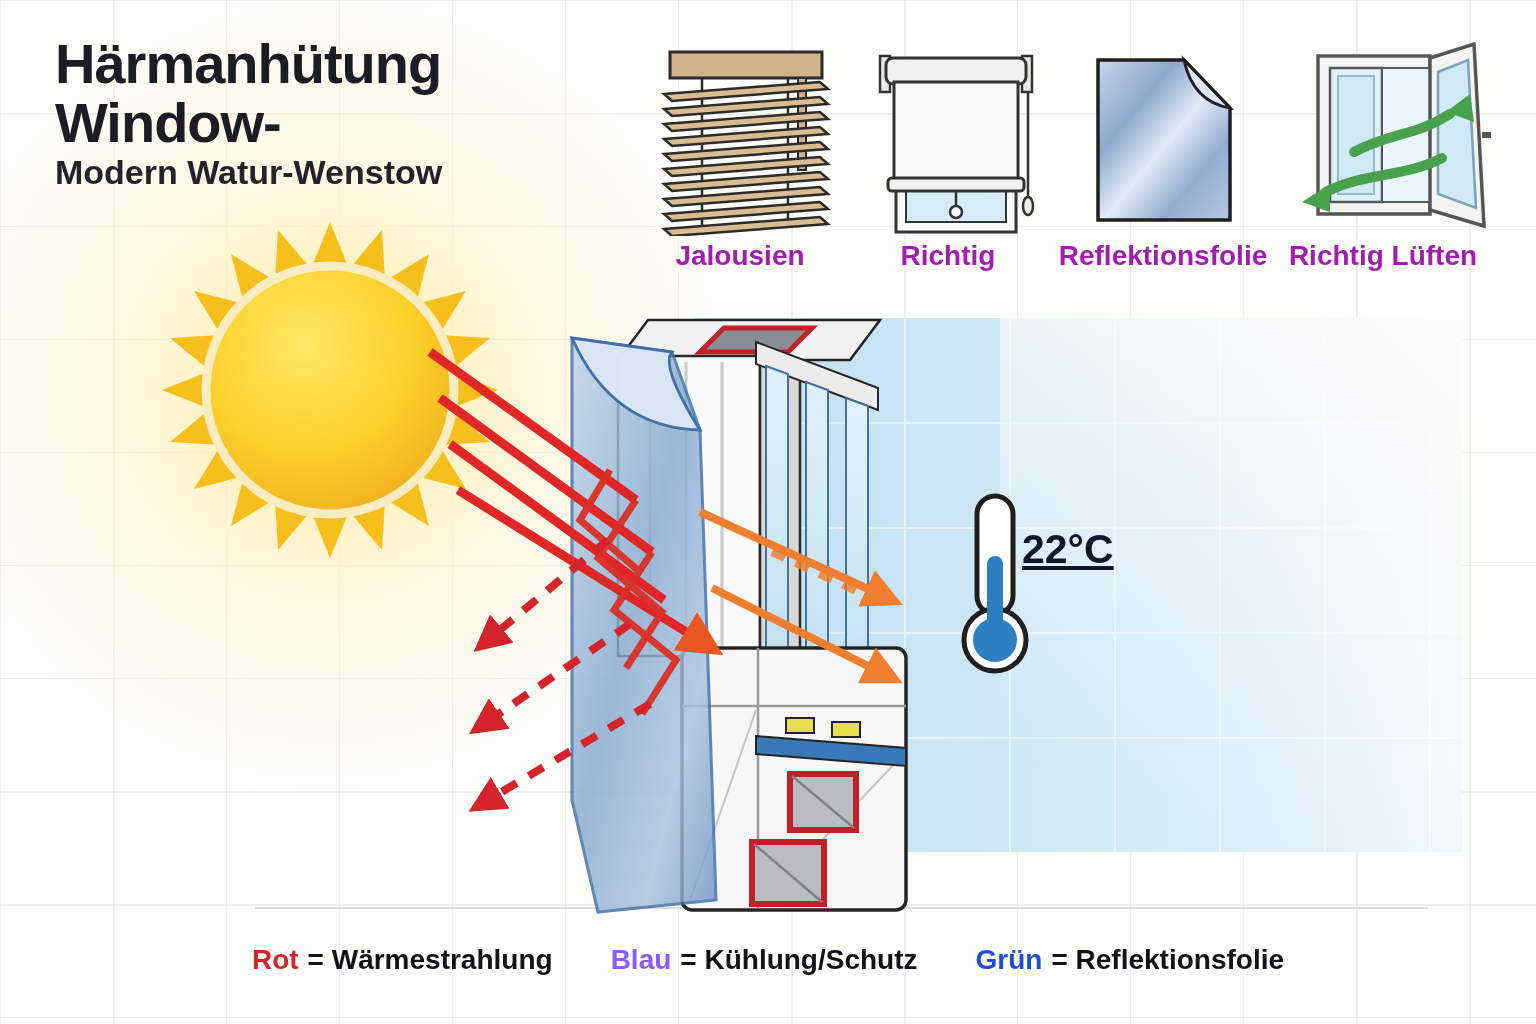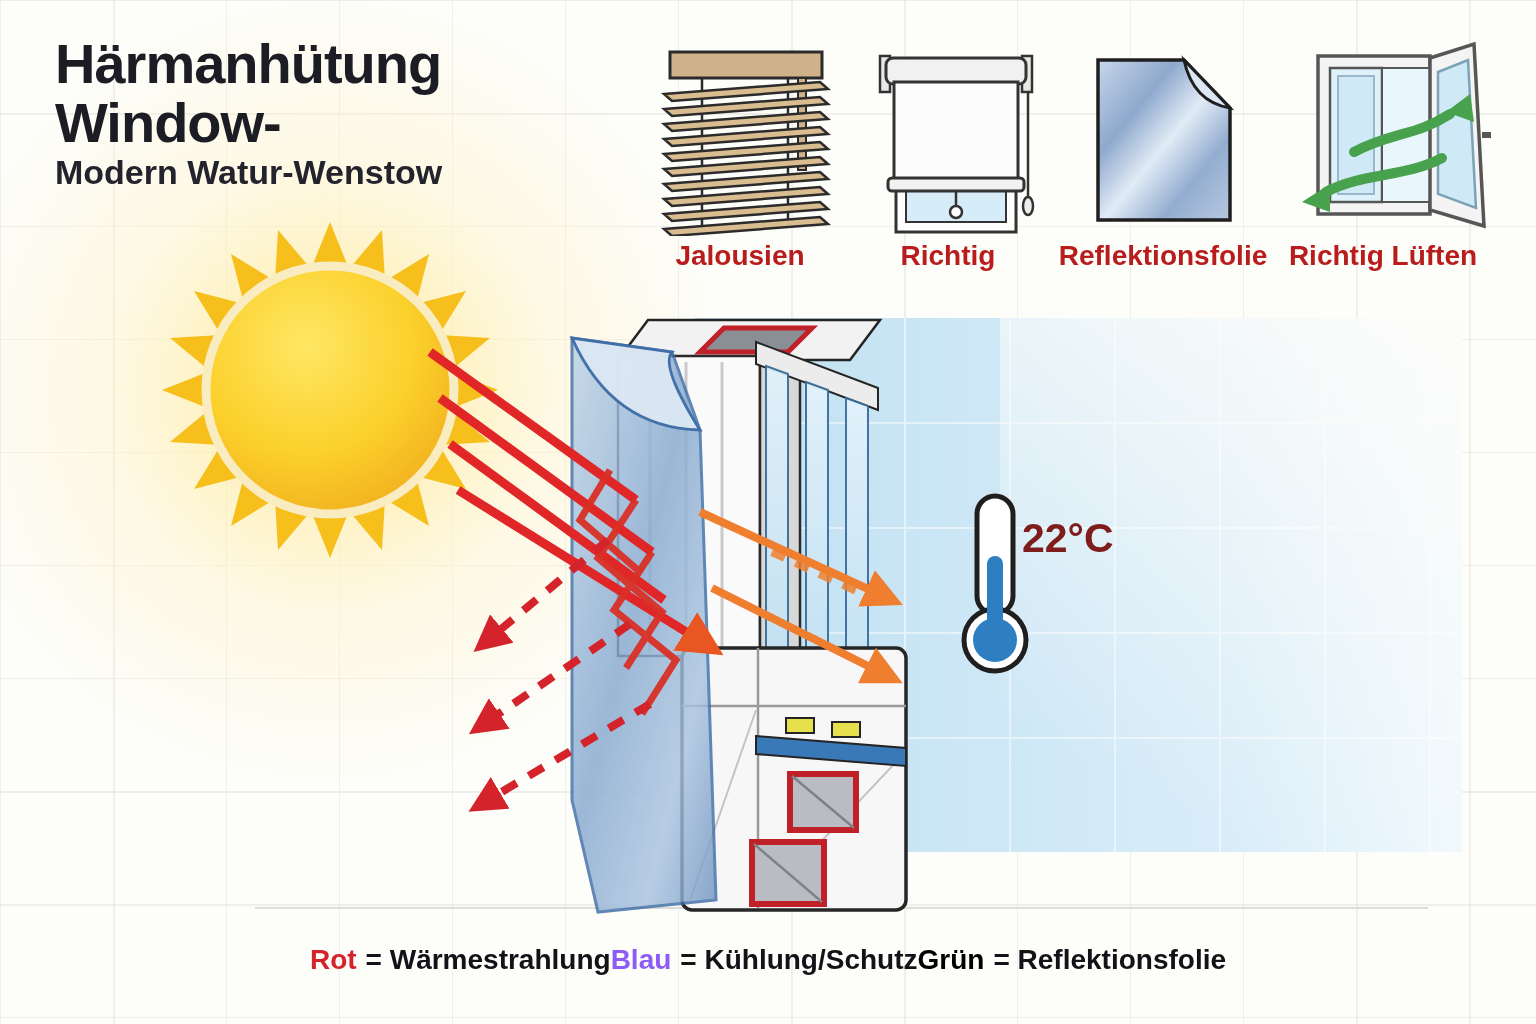--- a/index.html
+++ b/index.html
@@ -11,31 +11,31 @@
       radial-gradient(circle 400px at 330px 390px, rgba(255,231,140,.85), rgba(255,243,200,.45) 55%, rgba(255,249,230,0) 100%),
       repeating-linear-gradient(to right, rgba(205,203,194,.28) 0 1.5px, transparent 1.5px 113px),
       repeating-linear-gradient(to bottom, rgba(205,203,194,.28) 0 1.5px, transparent 1.5px 113px);
   }
   .abs{position:absolute;}
   
   .title{left:55px;top:34px;color:#1c1c24;}
   .title .big{font-size:56px;font-weight:700;line-height:1.06;letter-spacing:-1px;}
   .subtitle{font-size:34px;font-weight:700;color:#23232d;letter-spacing:0;}
   
-  .mlabel{top:240px;text-align:center;font-size:28px;font-weight:700;color:#b91c1c;}
-  
-  .temp{left:1022px;top:515px;font-size:41px;font-weight:700;color:#7f1d1d;}
-  
-  .legend{left:0;right:0;top:944px;display:flex;justify-content:center;
+  .mlabel{top:240px;text-align:center;font-size:28px;font-weight:700;color:#a21caf;}
+  
+  .temp{left:1022px;top:526px;font-size:41px;font-weight:700;color:#0f172a;text-decoration:underline;}
+  
+  .legend{left:0;right:0;top:944px;display:flex;justify-content:center;gap:58px;
           font-size:28px;font-weight:700;color:#121218;}
   .legend-item{white-space:nowrap;}
   .legend .term{margin-right:9px;}
   .legend .t-red{color:#d5232b;}
   .legend .t-blue{color:#8b5cf6;}
-  .legend .t-green{color:#000000;}
+  .legend .t-green{color:#1d4ed8;}
   svg{display:block;}
 </style>
 </head>
 <body>
 
 <svg class="abs" style="left:0;top:0" width="1536" height="1024" viewBox="0 0 1536 1024">
   <defs>
     <radialGradient id="sunBody" cx="40%" cy="32%" r="80%">
       <stop offset="0%" stop-color="#ffe765"></stop>
       <stop offset="55%" stop-color="#fbd02a"></stop>

